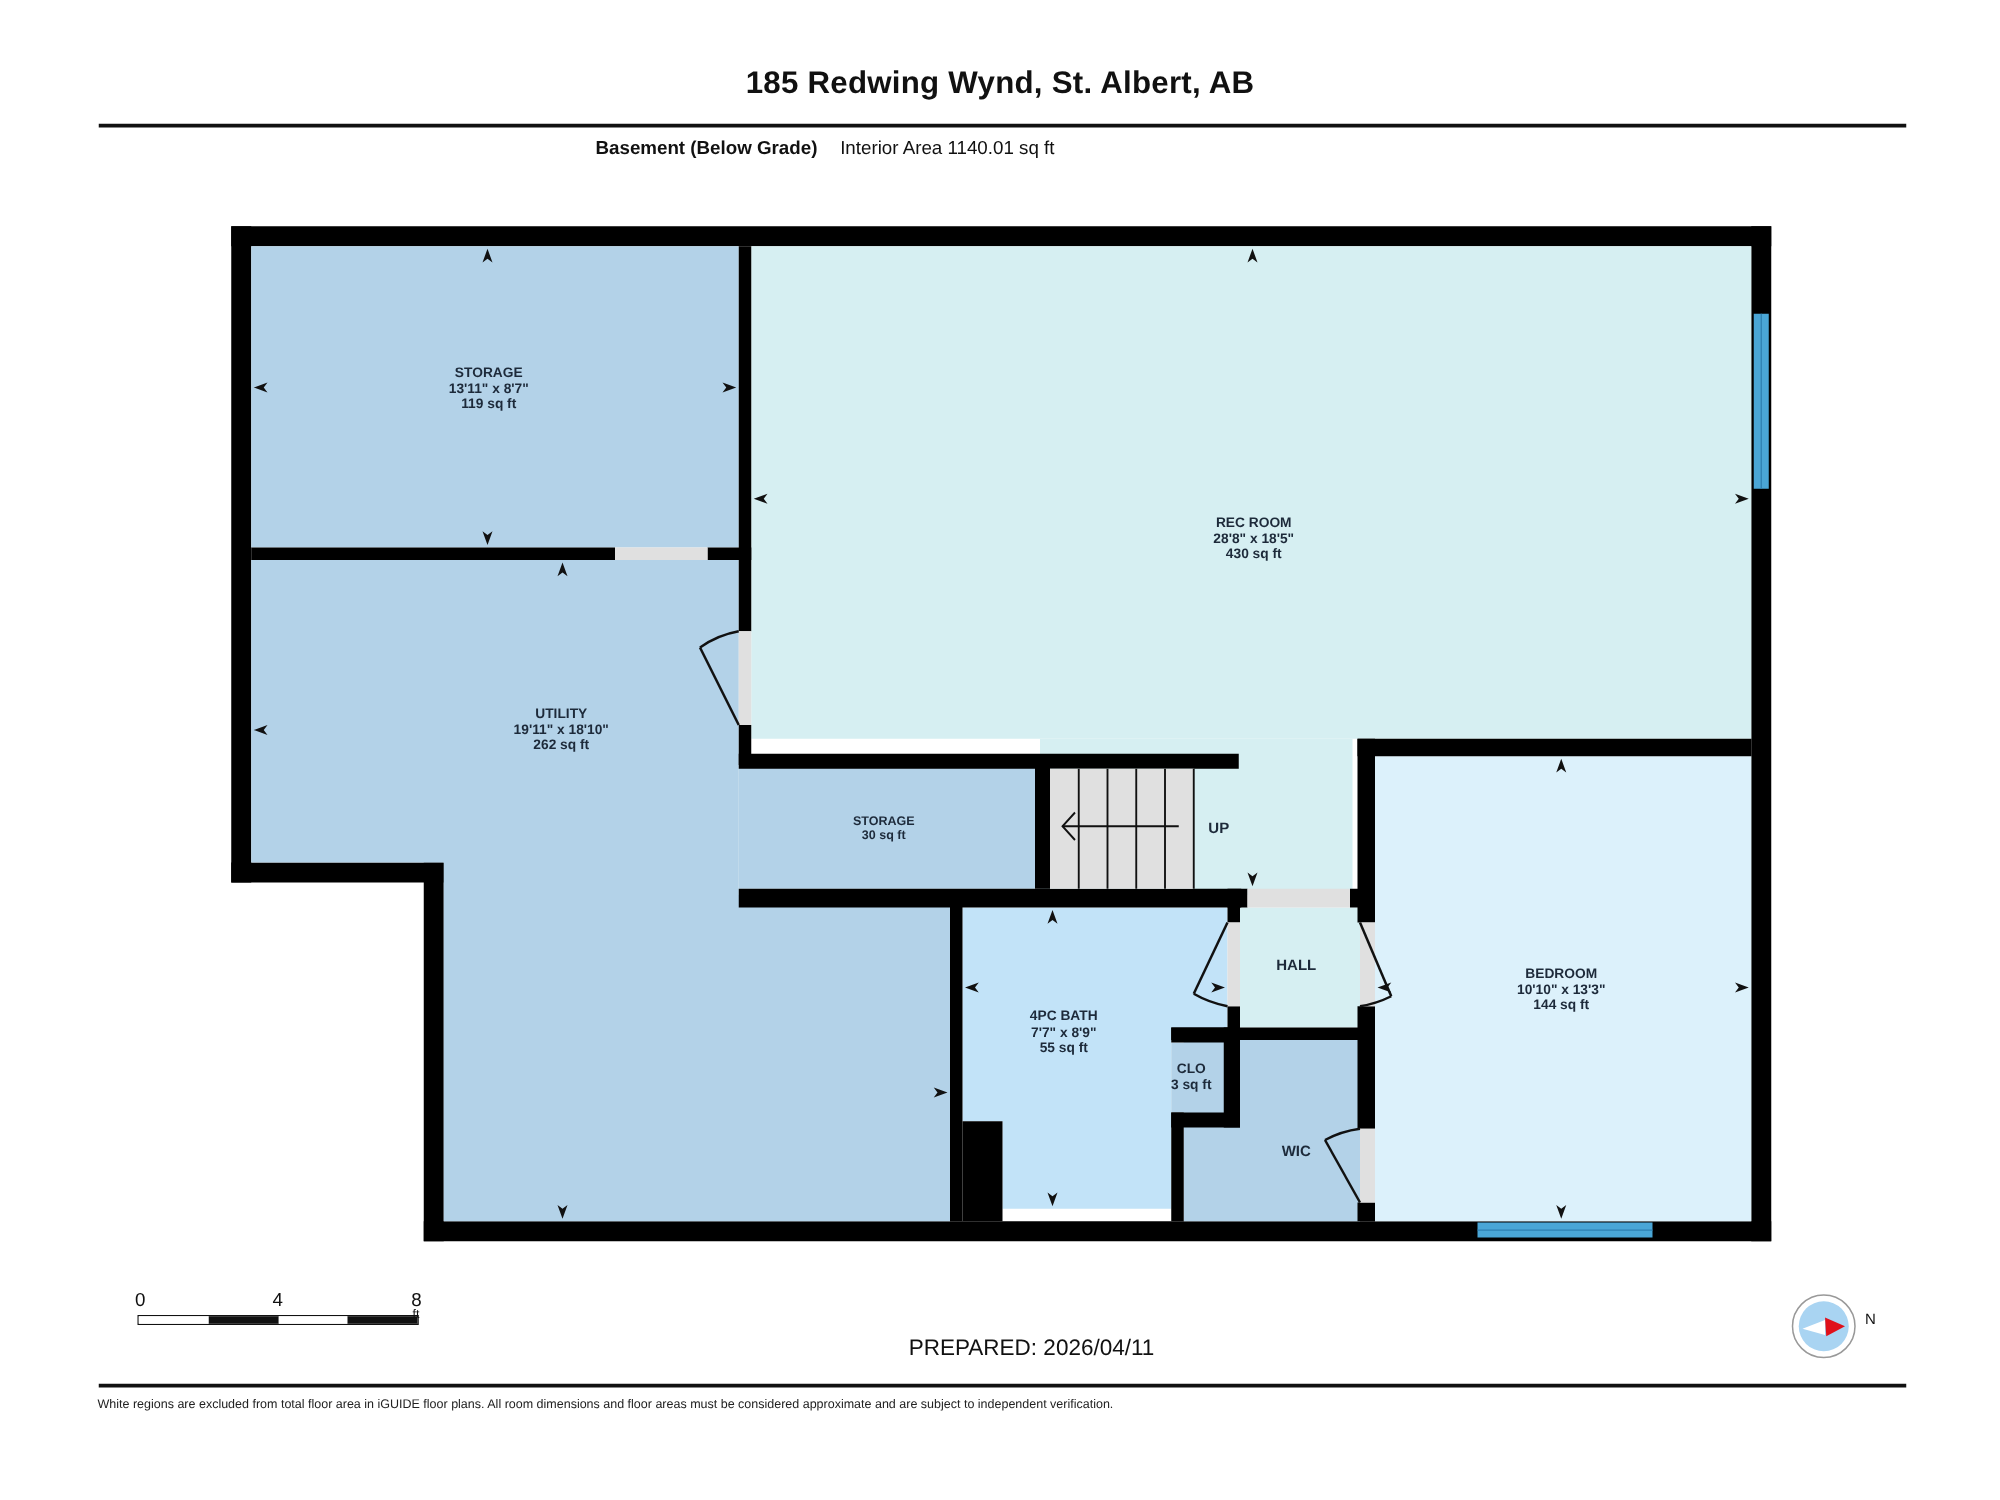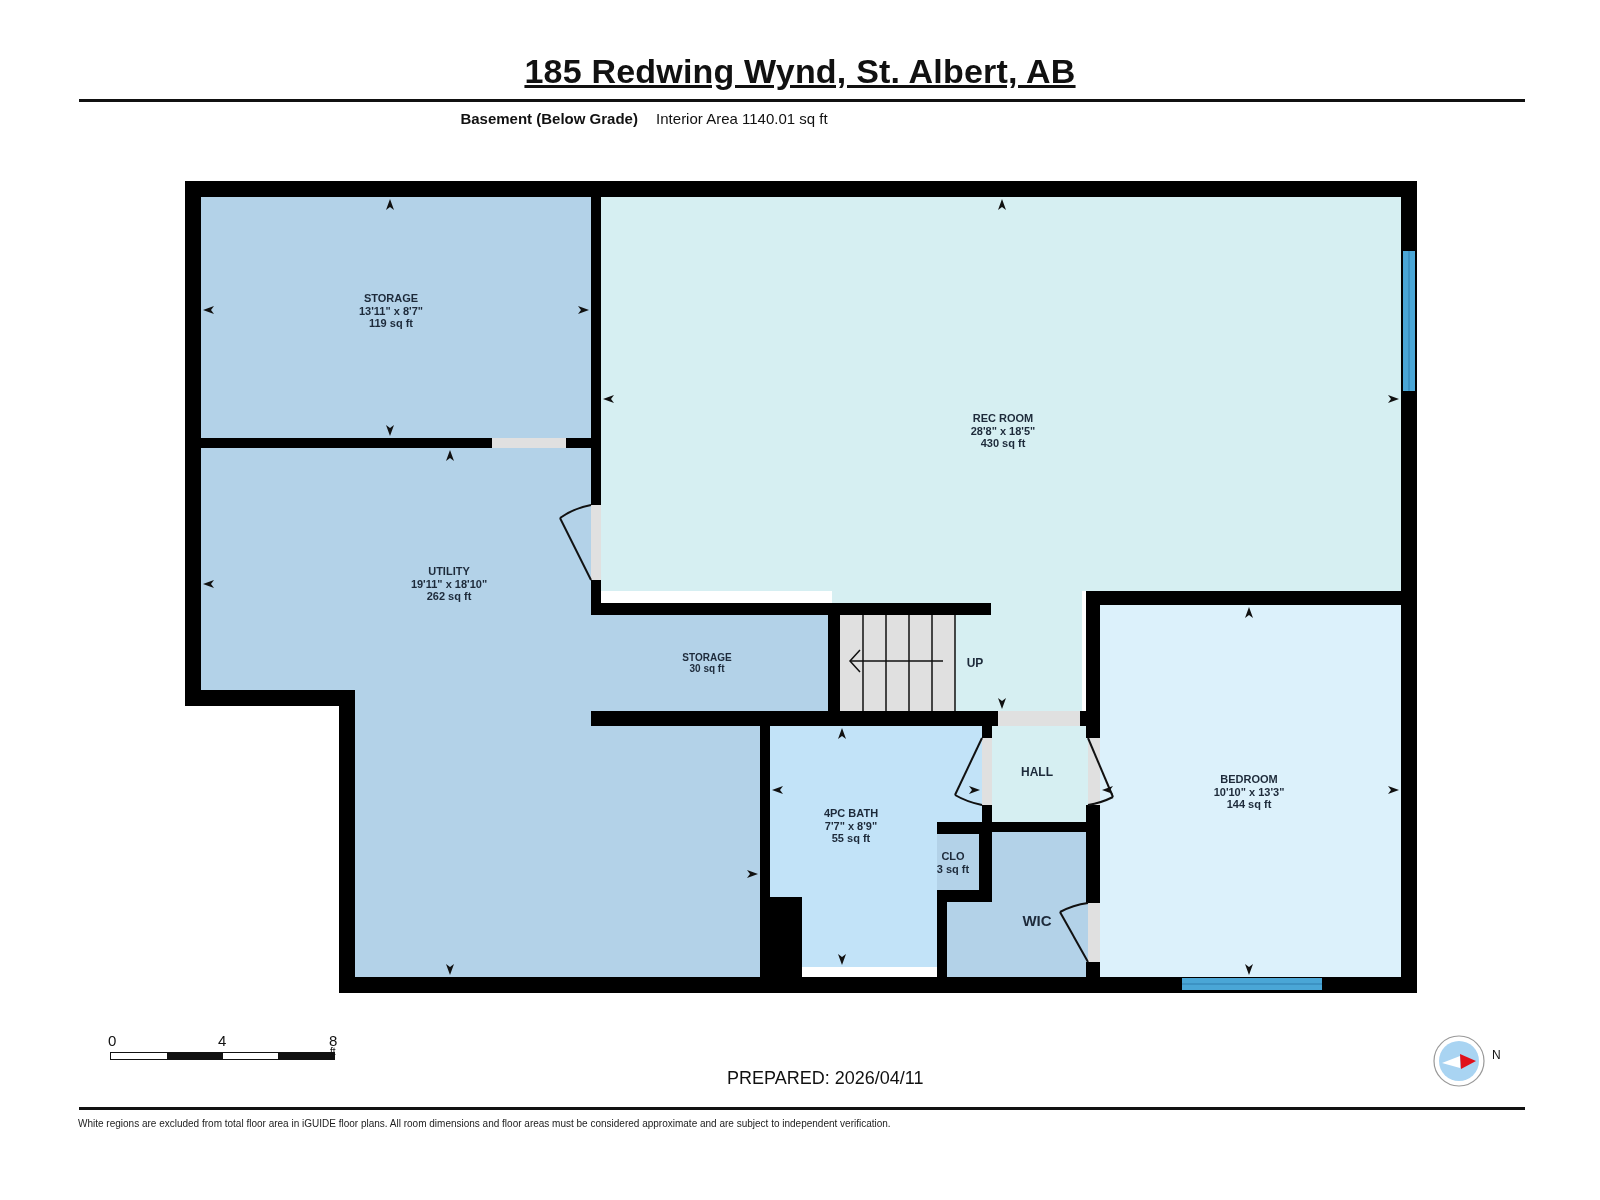--- a/index.html
+++ b/index.html
@@ -1,19 +1,19 @@
 <!DOCTYPE html>
 <html><head>
 <meta charset="utf-8">
 <style>
   html, body { margin: 0; padding: 0; background: #ffffff; }
   body { width: 1600px; height: 1200px; position: relative; overflow: hidden; font-family: "Liberation Sans", sans-serif; color: #111; }
-  .title { position: absolute; left: 0; width: 1600px; top: 52px; text-align: center; font-size: 34px; font-weight: bold; letter-spacing: 0.2px; text-decoration: underline; }
+  .title { position: absolute; left: 0; width: 1600px; top: 52px; text-align: center; font-size: 25px; font-weight: bold; letter-spacing: 0.2px; }
   .rule { position: absolute; left: 79px; width: 1446px; height: 3px; background: #111; }
-  .subtitle { position: absolute; left: 0; width: 1288px; top: 110px; text-align: center; font-size: 15px; }
+  .subtitle { position: absolute; left: 16px; width: 1288px; top: 110px; text-align: center; font-size: 15px; }
   .subtitle .level { font-weight: bold; margin-right: 14px; }
   svg.plan { position: absolute; left: 0; top: 0; }
   .roomlabel { position: absolute; text-align: center; font-size: 11px; line-height: 12.5px; color: #1d2a3a; transform: translate(-50%, -50%); white-space: nowrap; font-weight: bold; }
   .scale { position: absolute; left: 110px; top: 1052px; }
   .scale-num { position: absolute; top: -20px; font-size: 15px; }
   .scale-bar { position: absolute; top: 0; left: 0; width: 225px; height: 8px; display: flex; border: 1px solid #111; box-sizing: border-box; }
   .scale-bar div { flex: 1; }
   .scale-unit { position: absolute; left: 220px; top: -6px; font-size: 10px; }
   .prepared { position: absolute; left: 727px; top: 1068px; font-size: 18px; }
   .disclaimer { position: absolute; left: 78px; top: 1118px; font-size: 10px; color: #222; }
@@ -184,21 +184,21 @@
 <div class="roomlabel" style="left:1037px; top:772px; font-size:12px;">HALL</div>
 <div class="roomlabel" style="left:851px; top:826px;">
   <div>4PC BATH</div>
   <div>7'7" x 8'9"</div>
   <div>55 sq ft</div>
 </div>
 <div class="roomlabel" style="left:953px; top:862px;">
   <div>CLO</div>
   <div>3 sq ft</div>
 </div>
-<div class="roomlabel" style="left:1037px; top:921px; font-size:15px;">WIC</div>
+<div class="roomlabel" style="left:1037px; top:921px; font-size:12px;">WIC</div>
 <div class="roomlabel" style="left:1249px; top:792px;">
   <div>BEDROOM</div>
   <div>10'10" x 13'3"</div>
   <div>144 sq ft</div>
 </div>
 
 <div class="scale">
   <span class="scale-num" style="left:-2px;">0</span>
   <span class="scale-num" style="left:108px;">4</span>
   <span class="scale-num" style="left:219px;">8</span>

